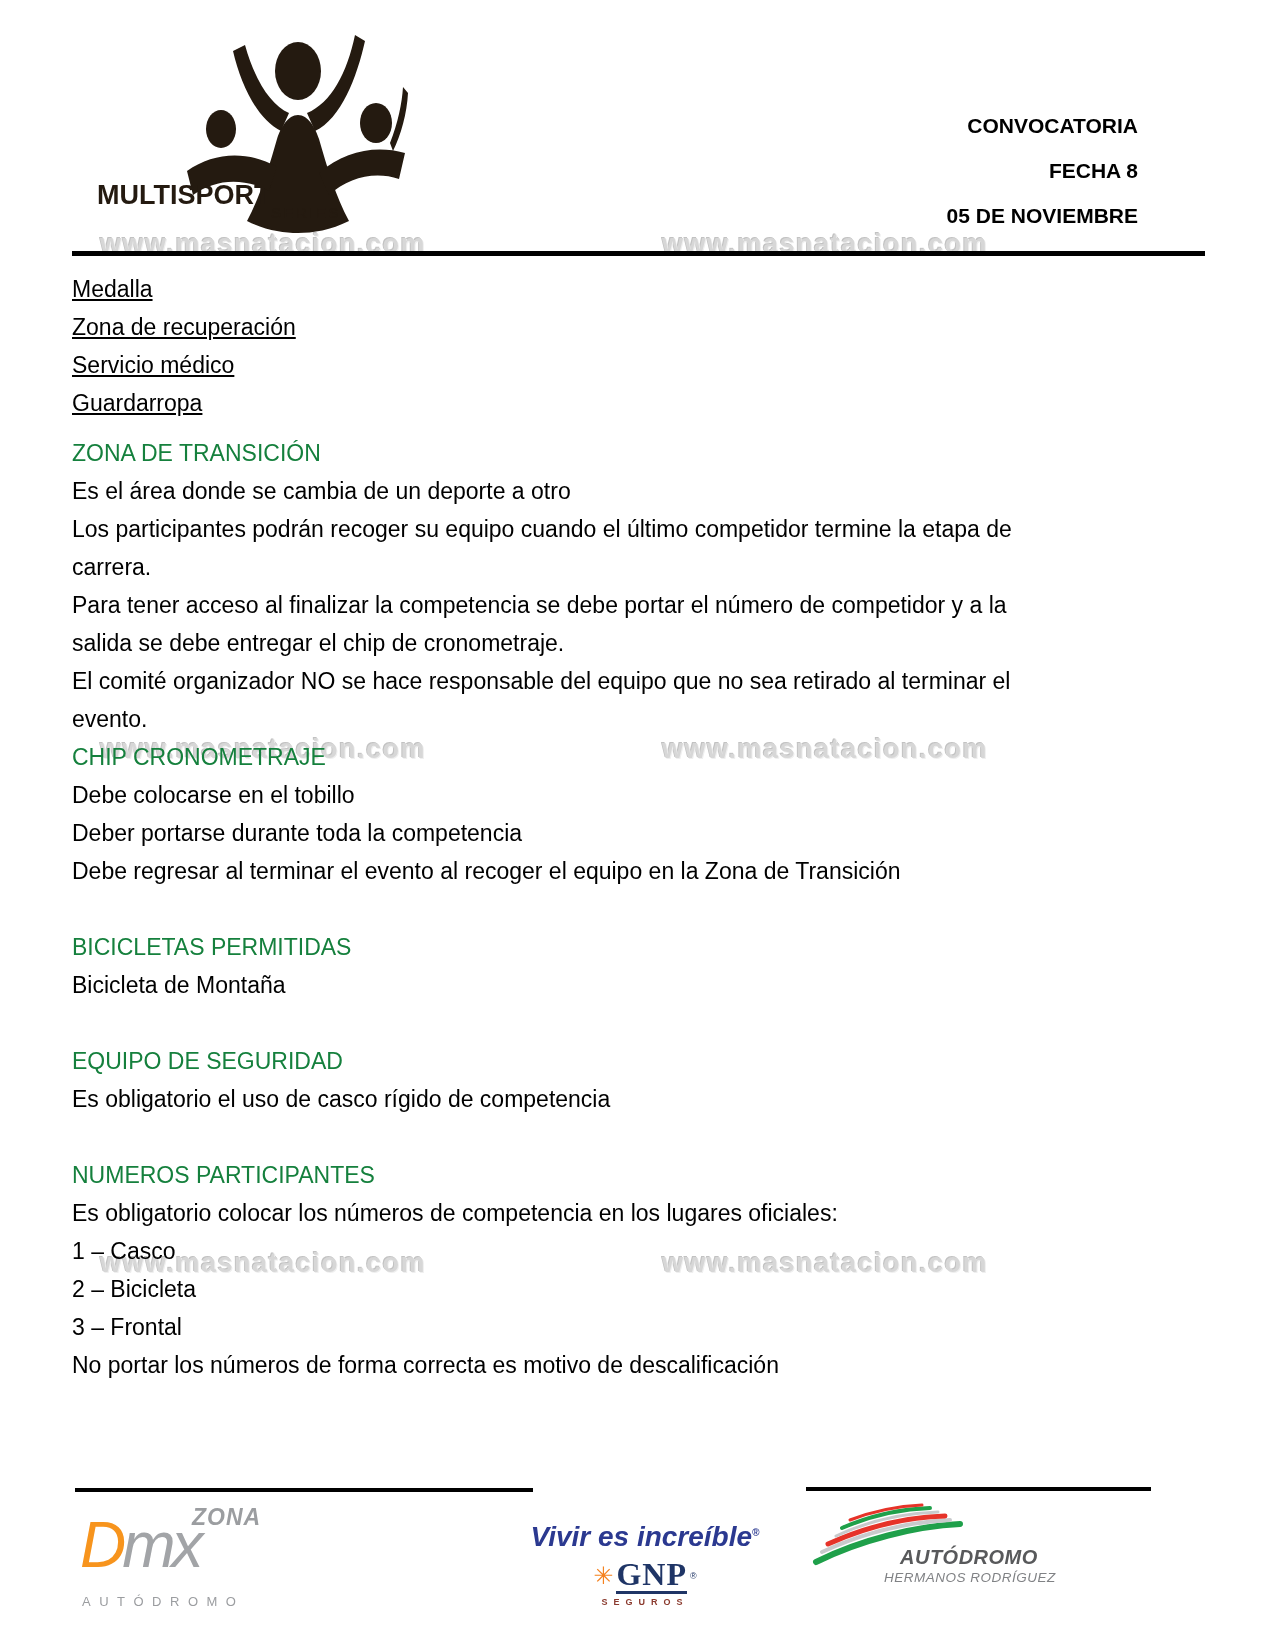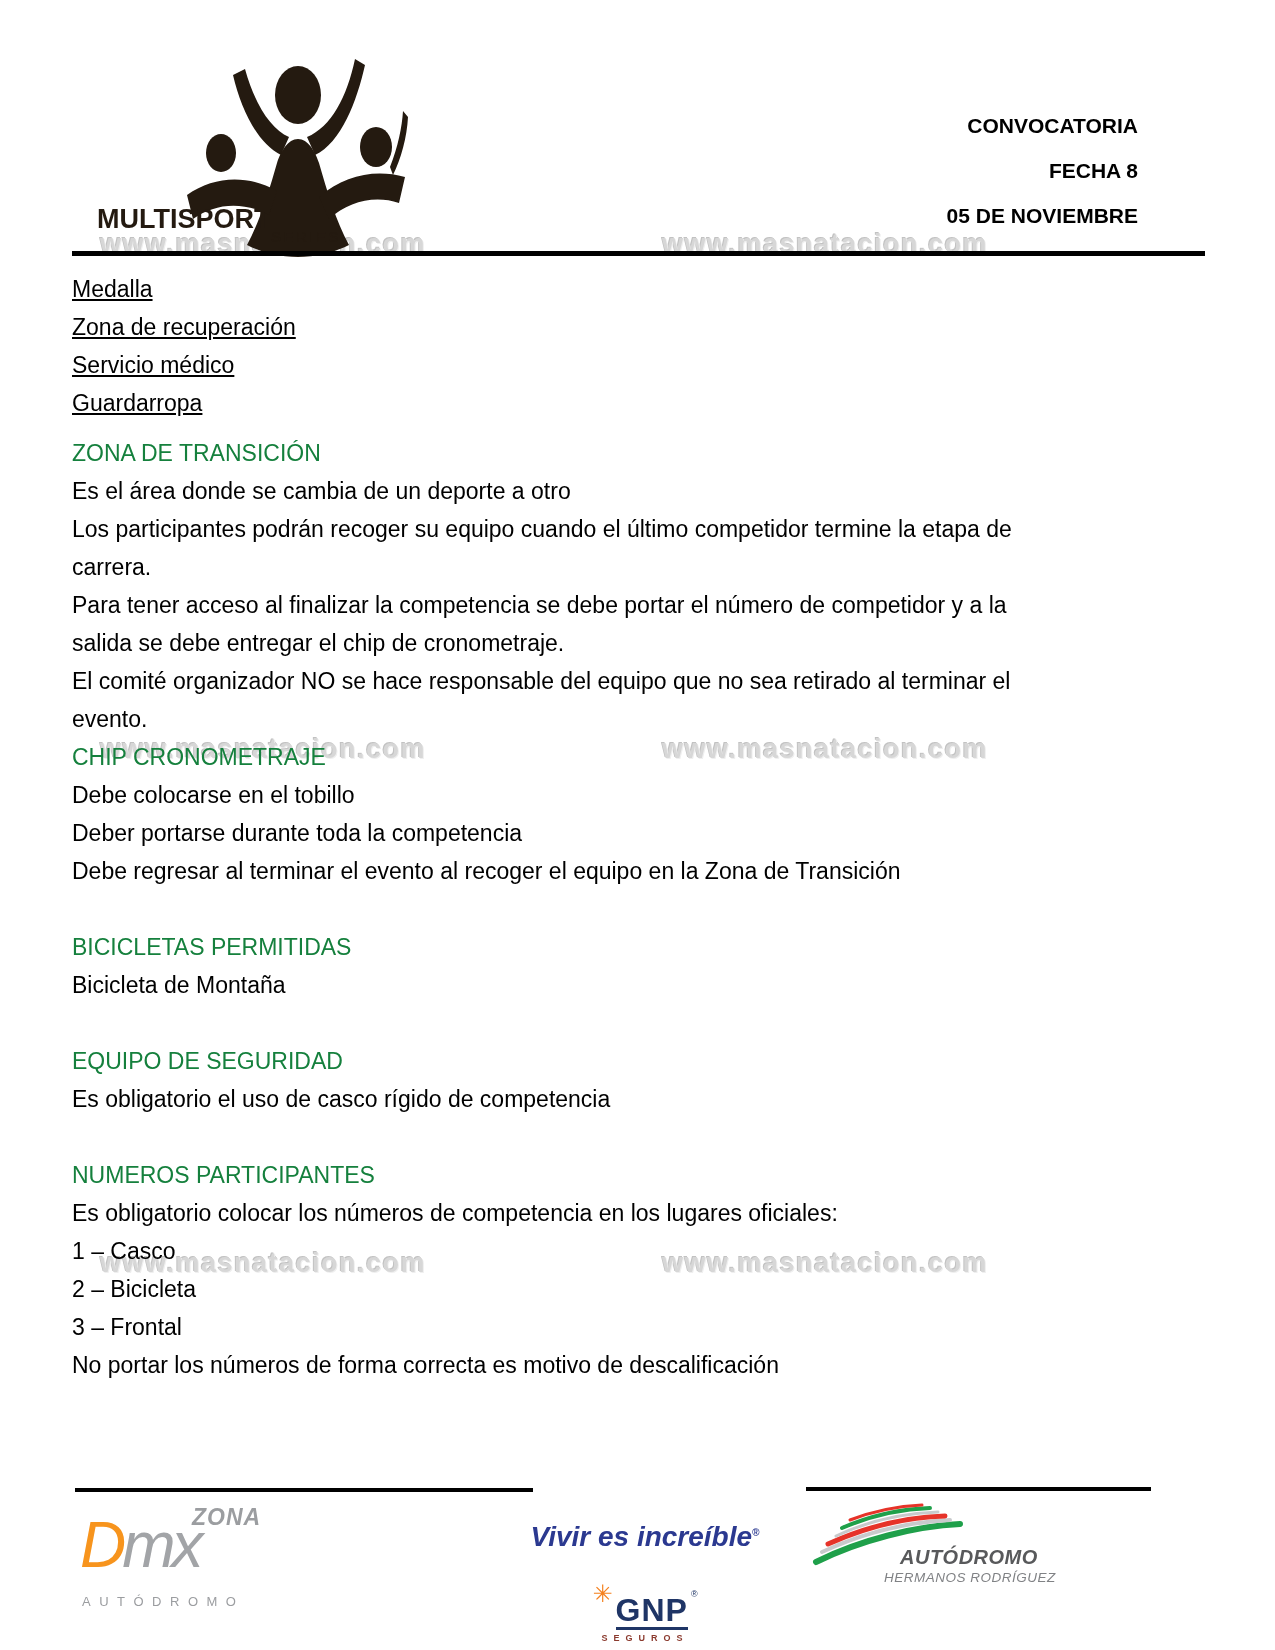--- a/index.html
+++ b/index.html
@@ -7,21 +7,21 @@
     position:relative;width:1275px;height:1650px;background:#ffffff;overflow:hidden;
     font-family:"Liberation Sans","DejaVu Sans",sans-serif;color:#000;
   }
   
   .wm{
     position:absolute;z-index:1;font-size:27px;font-weight:bold;letter-spacing:1.5px;
     color:#d7d7d7;text-shadow:1px 1px 0 #efefef,-1px -1px 0 #c2c2c2;white-space:nowrap;
     user-select:none;
   }
   
-  .ms-logo{position:absolute;left:95px;top:52px;width:322px;height:225px;z-index:2;}
+  .ms-logo{position:absolute;left:95px;top:28px;width:322px;height:225px;z-index:2;}
   .ms-logo svg{position:absolute;left:88px;top:5px;}
   .ms-brand{position:absolute;left:2px;top:152px;font-size:27px;font-weight:bold;color:#241a10;letter-spacing:0px;}
   .ms-series{position:absolute;left:176px;top:176px;font-size:15px;color:#241a10;letter-spacing:2.5px;text-align:right;}
   .titles{
     position:absolute;right:137px;top:103px;z-index:2;text-align:right;
     font-weight:bold;font-size:21px;line-height:45px;color:#000;
   }
   .header-rule{position:absolute;left:72px;top:251px;width:1133px;height:5px;background:#000;z-index:3;}
   
   .doc-body{position:absolute;left:72px;top:270px;width:1133px;z-index:2;}
@@ -37,21 +37,21 @@
   .dmx-zona{position:absolute;left:112px;top:8px;font-size:23px;font-weight:bold;color:#9b9da0;letter-spacing:1px;}
   .dmx-word{position:absolute;left:0;top:18px;font-size:64px;line-height:62px;font-weight:400;letter-spacing:-4px;}
   .dmx-d{color:#f7941d;}
   .dmx-mx{color:#a2a4a7;}
   .dmx-sub{position:absolute;left:2px;top:98px;font-size:13px;letter-spacing:8.5px;color:#9b9da0;font-style:normal;}
   .gnp{position:absolute;left:530px;top:1516px;width:230px;z-index:2;text-align:center;}
   .gnp-slogan{font-size:28px;font-weight:600;font-style:italic;color:#2b3990;line-height:34px;}
   .gnp-reg{font-size:10px;vertical-align:super;}
   .gnp-brandrow{margin-top:3px;display:flex;align-items:center;justify-content:center;gap:3px;}
   .gnp-flower{font-size:24px;color:#f58220;line-height:24px;}
-  .gnp-word{font-family:Liberation Sans, sans-serif;font-size:32px;font-weight:bold;color:#1f3566;letter-spacing:1px;border-bottom:3px solid #1f3566;line-height:34px;margin-top:36px;}
+  .gnp-word{font-family:Liberation Serif, serif;font-size:32px;font-weight:bold;color:#1f3566;letter-spacing:1px;border-bottom:3px solid #1f3566;line-height:34px;}
   .gnp-wreg{font-size:9px;color:#1f3566;vertical-align:top;}
   .gnp-sub{margin-top:3px;font-size:9px;letter-spacing:6px;color:#8b3a2e;font-weight:bold;}
   .ahr{position:absolute;left:808px;top:1498px;width:260px;height:100px;z-index:2;}
   .ahr svg{position:absolute;left:0;top:2px;}
   .ahr-name{position:absolute;left:92px;top:48px;font-size:20px;font-weight:bold;font-style:italic;color:#58595b;letter-spacing:0.5px;}
   .ahr-sub{position:absolute;left:76px;top:72px;font-size:13.5px;font-style:italic;color:#808285;letter-spacing:0.5px;}
 </style>
 </head>
 <body>
 

